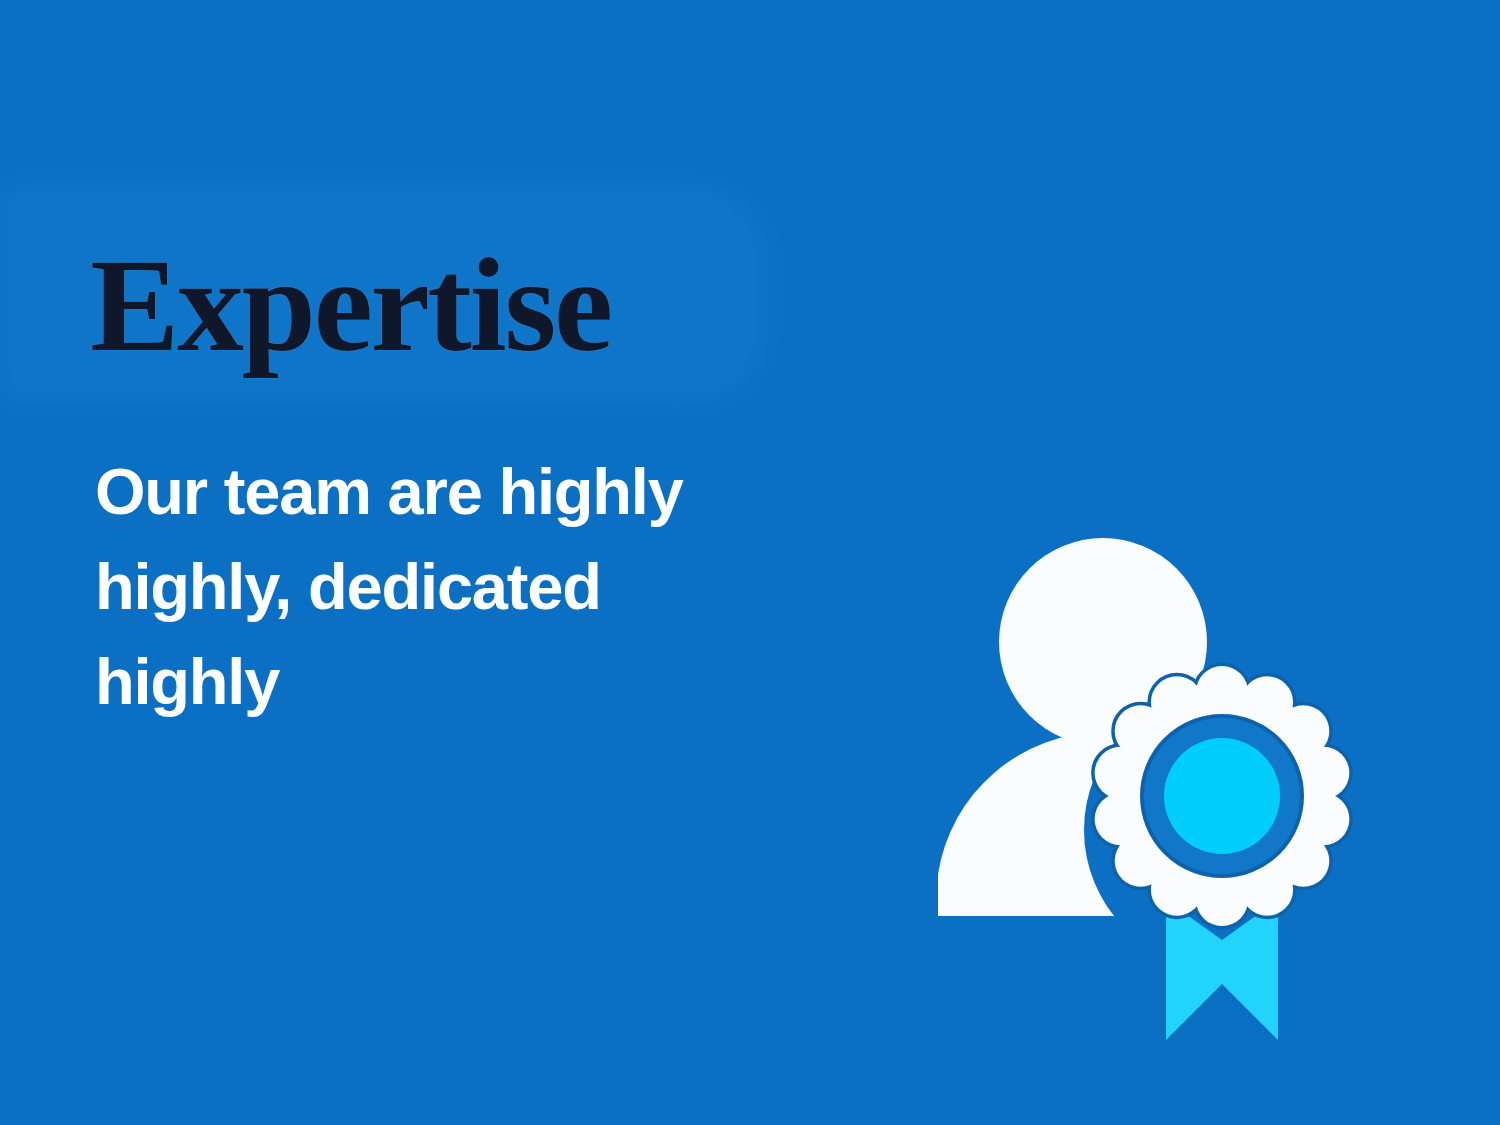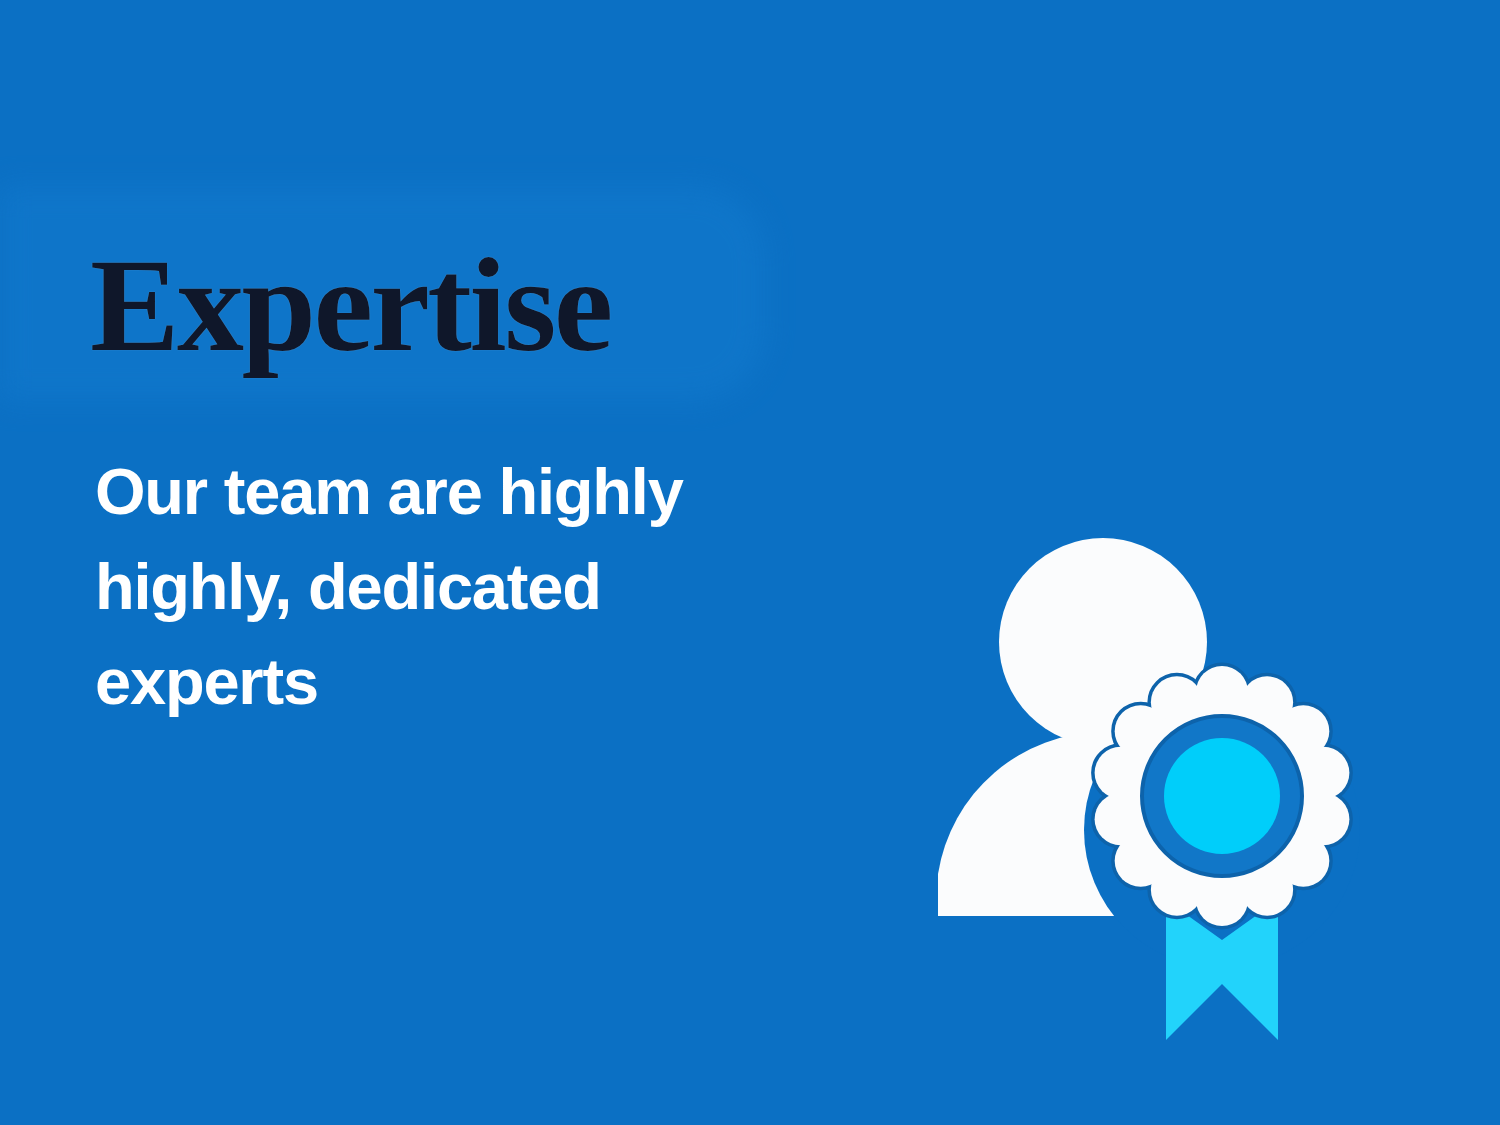--- a/index.html
+++ b/index.html
@@ -98,21 +98,21 @@
 
   <div class="heading-glow"></div>
 
   <div class="text-block">
 
     <h1 class="headline">Expertise</h1>
 
     <p class="subhead">
       <span class="line">Our team are highly</span>
       <span class="line">highly, dedicated</span>
-      <span class="line">experts</span>
+      <span class="line">highly</span>
     </p>
 
   </div>
 
   <div class="icon-wrap">
     <svg viewBox="0 0 520 540" xmlns="http://www.w3.org/2000/svg" aria-hidden="true">
 
       <g>
 
         <circle cx="203" cy="142" r="104" fill="#fbfcfd"></circle>

